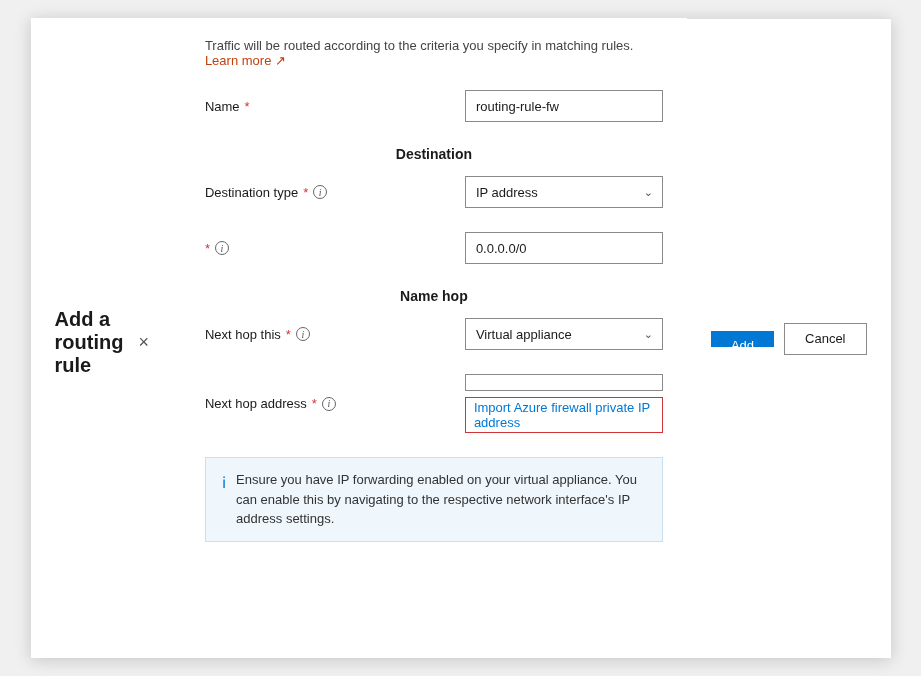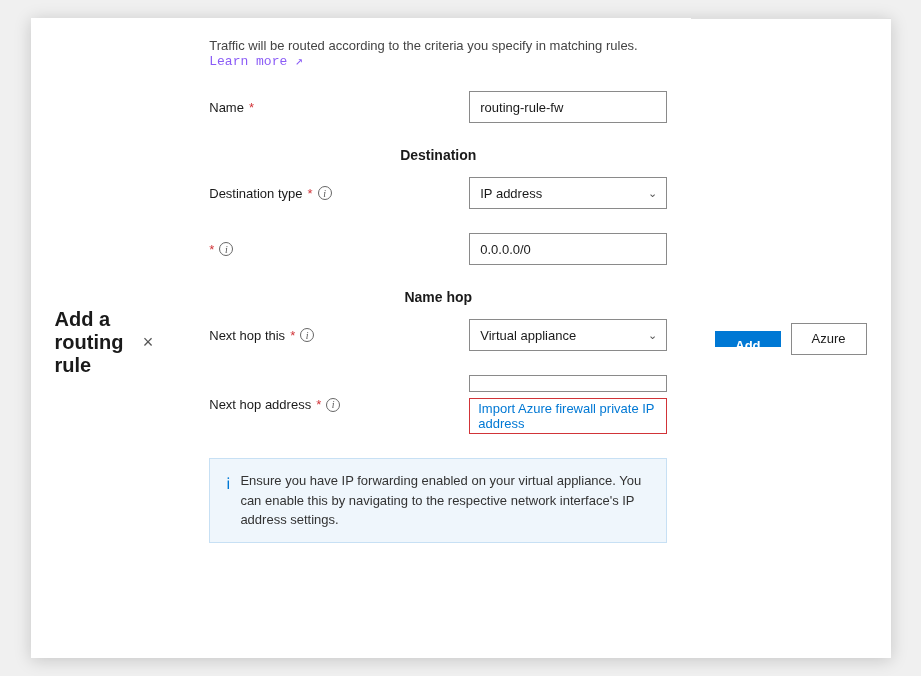--- a/index.html
+++ b/index.html
@@ -45,23 +45,22 @@
     .dialog-body {
       padding: 10px 24px 20px 24px;
       flex: 1;
     }
     .info-text {
       color: #444;
       margin: 10px 0 22px 0;
       font-size: 13px;
     }
     .info-text a {
-      color: #8b5cf6;
+      color: #c2410c;
       text-decoration: none;
-      font-family: Liberation Mono, monospace;
     }
     .form-row {
       display: flex;
       align-items: center;
       margin-bottom: 24px;
     }
     .form-label {
       width: 260px;
       flex-shrink: 0;
       font-size: 13px;
@@ -173,21 +172,21 @@
       display: flex;
       gap: 10px;
       align-items: center;
     }
     .btn-primary {
       background: #0078d4;
       color: #fff;
       border: none;
       padding: 7px 20px;
       font-size: 13px;
-      font-weight: 700;
+      font-weight: 400;
       cursor: pointer;
       height: 16px;
     }
     .btn-secondary {
       background: #fff;
       color: #1a1a1a;
       border: 1px solid #8a8a8a;
       padding: 7px 20px;
       font-size: 13px;
       cursor: pointer;
@@ -277,15 +276,15 @@
     </div>
 
     <div class="info-box">
       <span class="info-box-icon">ℹ</span>
       <span class="info-box-text">Ensure you have IP forwarding enabled on your virtual appliance. You can enable this by navigating to the respective network interface's IP address settings.</span>
     </div>
   </div>
 
   <div class="dialog-footer">
     <button class="btn-primary">Add</button>
-    <button class="btn-secondary">Azure</button>
+    <button class="btn-secondary">Cancel</button>
   </div>
 </div>
 
 </body></html>

